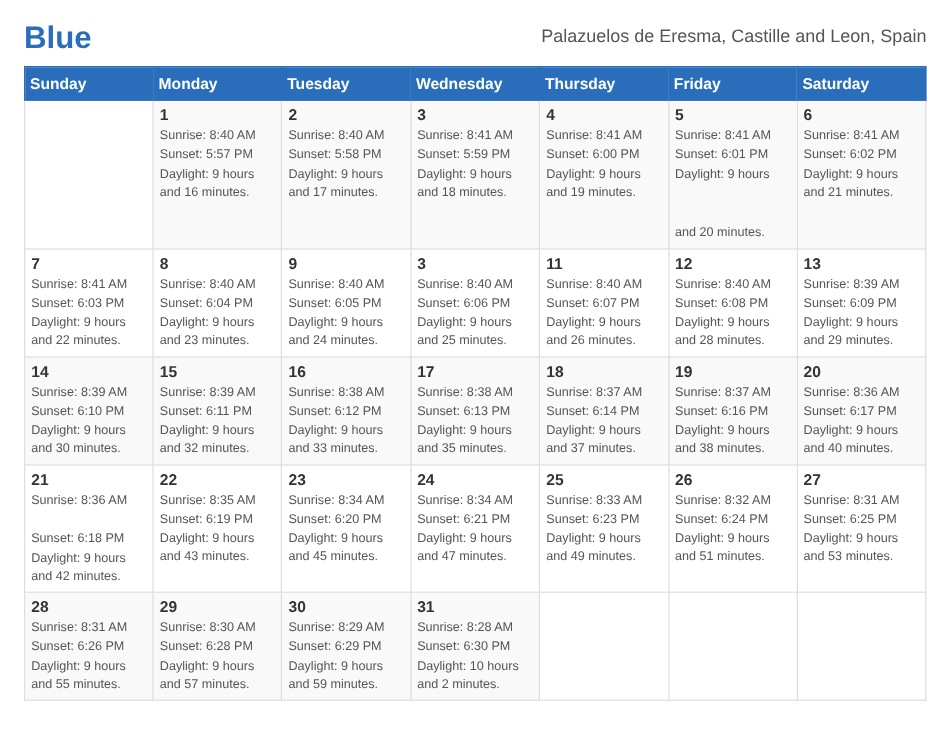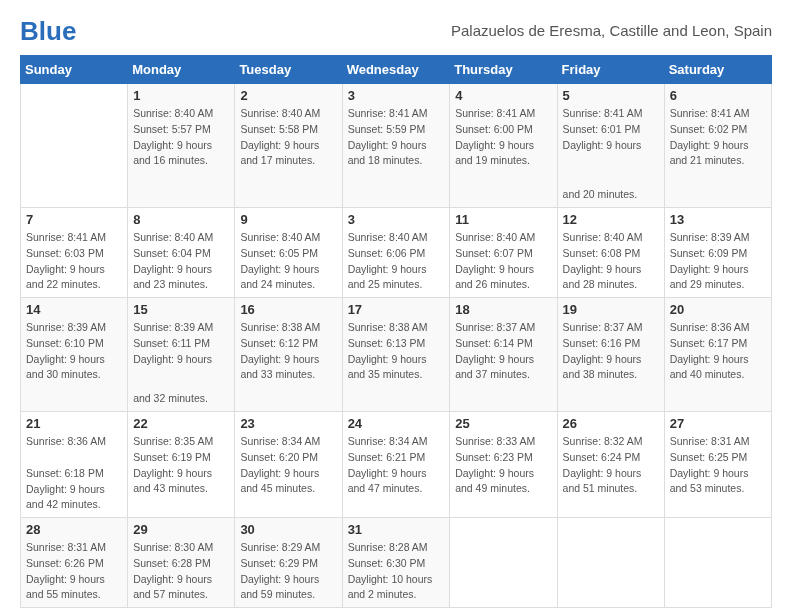--- a/index.html
+++ b/index.html
@@ -235,21 +235,21 @@
             <span style="display: block;">Daylight: 9 hours</span>
             <span style="display: block;">and 30 minutes.</span>
           </div>
         </td>
         <td>
           <span class="day-number">15</span>
           <div class="day-info">
             <span style="display: block;">Sunrise: 8:39 AM</span>
             <span style="display: block;">Sunset: 6:11 PM</span>
             <span style="display: block;">Daylight: 9 hours</span>
-            <span style="display: block; margin-top: 24px;">and 32 minutes.</span>
+            <span style="display: block;">and 32 minutes.</span>
           </div>
         </td>
         <td>
           <span class="day-number">16</span>
           <div class="day-info">
             <span style="display: block;">Sunrise: 8:38 AM</span>
             <span style="display: block;">Sunset: 6:12 PM</span>
             <span style="display: block;">Daylight: 9 hours</span>
             <span style="display: block;">and 33 minutes.</span>
           </div>

